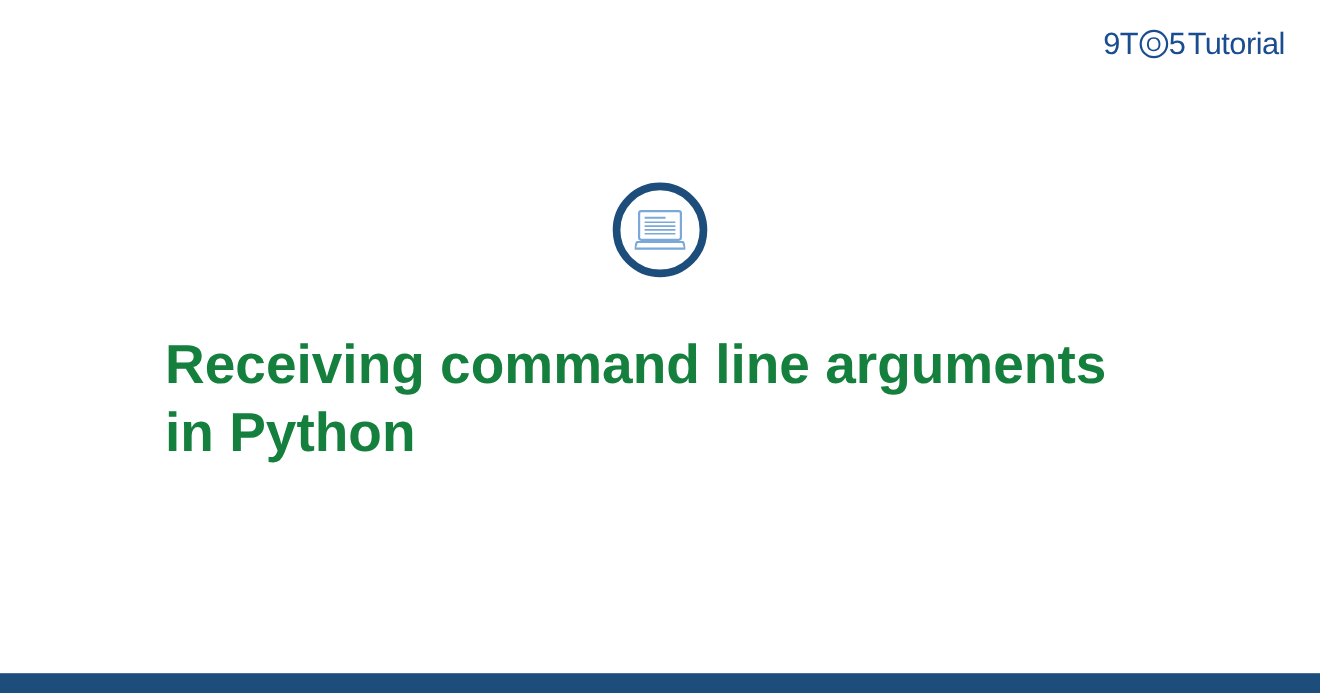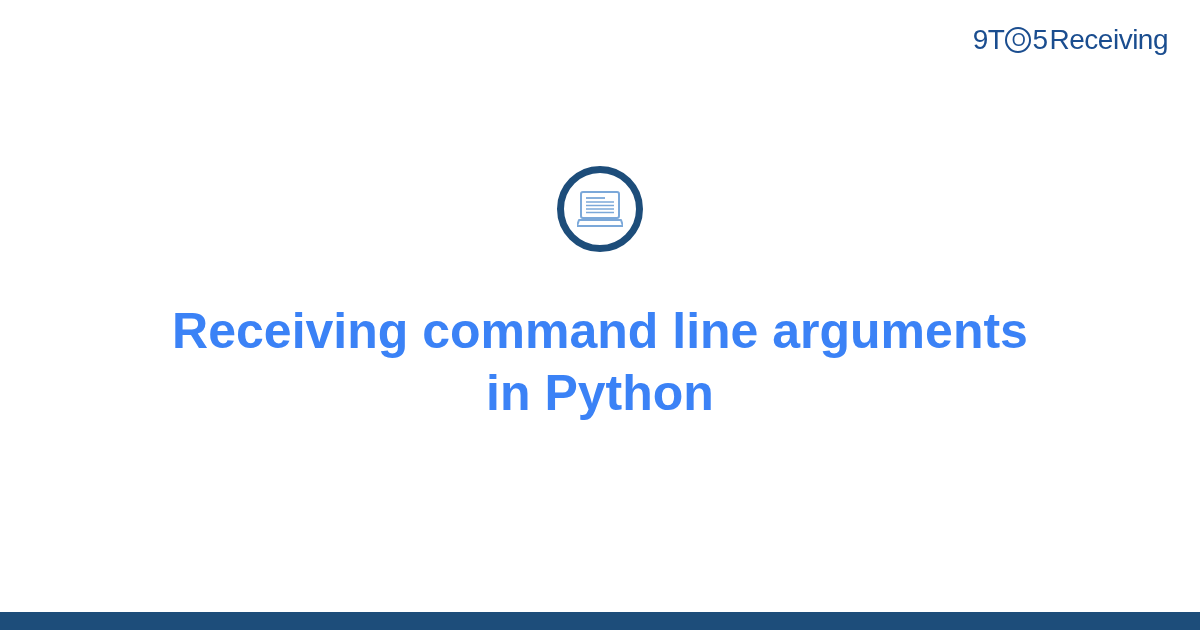--- a/index.html
+++ b/index.html
@@ -67,43 +67,43 @@
       margin-bottom: 48px;
       background: #ffffff;
     }
     .laptop-icon {
       width: 46px;
       height: 38px;
     }
     .title {
       font-size: 50px;
       font-weight: 700;
-      color: #3b82f6;
-      text-align: center;
+      color: #15803d;
+      text-align: left;
       line-height: 1.25;
       max-width: 900px;
     }
     .footer-bar {
       position: absolute;
       bottom: 0;
       left: 0;
       right: 0;
       height: 18px;
       background: #1d4d7a;
     }
   </style>
 </head>
 <body>
 
 <div class="logo">
   <span class="nine">9</span>
   <span>T</span>
   <span class="t-circle">O</span>
   <span class="five">5</span>
-  <span class="tutorial">Receiving</span>
+  <span class="tutorial">Tutorial</span>
 </div>
 
 <div class="content">
   <div class="icon-wrapper">
     <svg class="laptop-icon" viewBox="0 0 46 38">
       <rect x="4" y="2" width="38" height="26" rx="2" fill="none" stroke="#7ba8d9" stroke-width="2"></rect>
       <line x1="9" y1="8" x2="28" y2="8" stroke="#7ba8d9" stroke-width="1.8"></line>
       <line x1="9" y1="12" x2="37" y2="12" stroke="#7ba8d9" stroke-width="1.5"></line>
       <line x1="9" y1="15.5" x2="37" y2="15.5" stroke="#7ba8d9" stroke-width="1.5"></line>
       <line x1="9" y1="19" x2="37" y2="19" stroke="#7ba8d9" stroke-width="1.5"></line>

